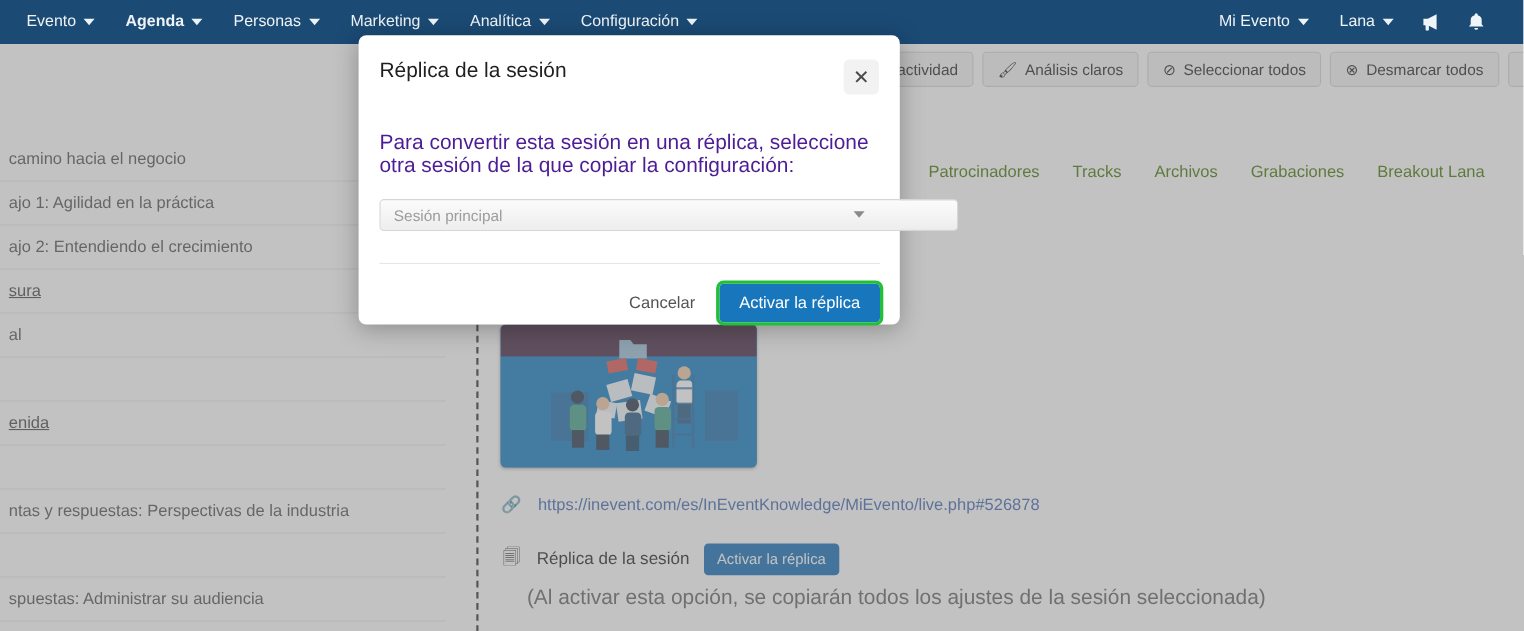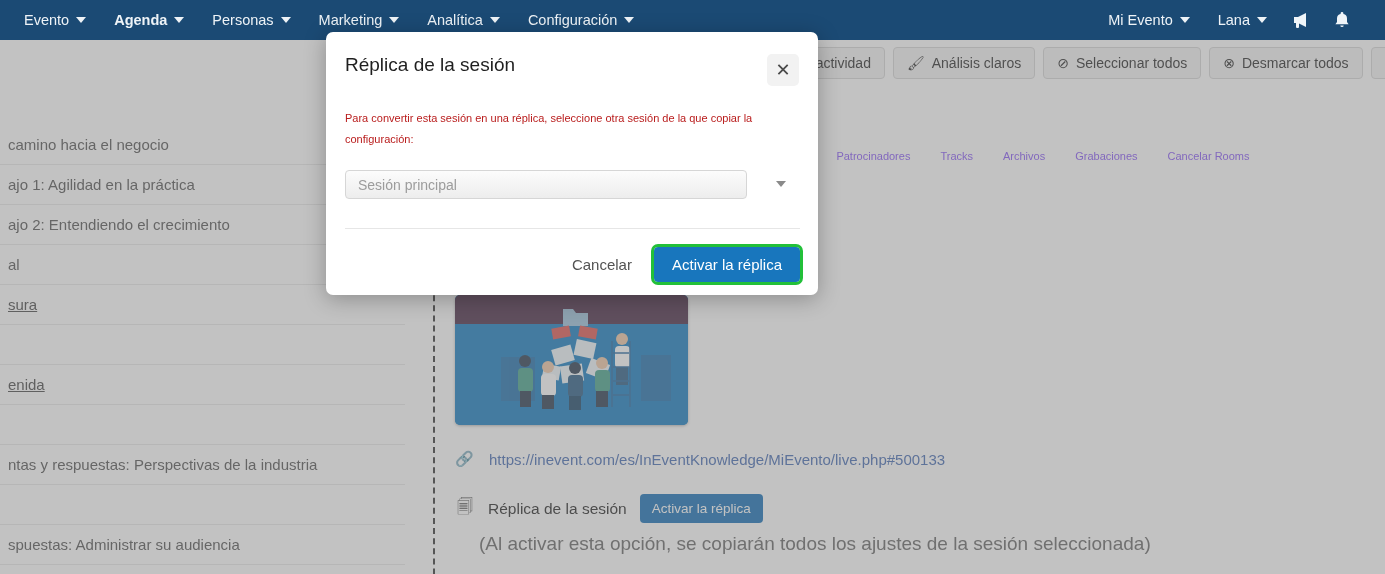--- a/index.html
+++ b/index.html
@@ -53,21 +53,21 @@
   }
   .tbtn .gl { font-size: 14px; }
 
   
   .tabs {
     position: absolute; left: 0; top: 97px; width: 1385px; height: 38px;
     display: flex; align-items: center; gap: 0;
     padding-left: 770px;
   }
   .tab {
-    font-size: 11px; color: #8b5cf6; padding: 0 15px;
+    font-size: 15px; color: #4d7c0f; padding: 0 15px;
     white-space: nowrap; cursor: pointer;
   }
 
   
   .leftlist {
     position: absolute; left: 0; top: 85px; width: 405px; height: 449px;
     background: #ffffff;
   }
   .lrow {
     height: 40px; display: flex; align-items: center;
@@ -142,26 +142,26 @@
     display: flex; align-items: flex-start; justify-content: space-between;
     padding-top: 22px;
   }
   .modal-title { font-size: 19px; color: #1f1f1f; font-weight: normal; }
   .closebtn {
     width: 32px; height: 32px; border-radius: 5px; background: #f2f2f2;
     border: none; color: #4a4a4a; font-size: 18px; line-height: 1;
     display: flex; align-items: center; justify-content: center; cursor: pointer;
   }
   .modal-desc {
-    margin-top: 22px; font-size: 11px; color: #b91c1c; line-height: 21px;
+    margin-top: 33px; font-size: 19px; color: #4c1d95; line-height: 21px;
     max-width: 468px;
   }
   .selectwrap { margin-top: 20px; position: relative; }
   .selectbox {
-    width: 402px; height: 29px; border: 1px solid #d6d6d6; border-radius: 4px;
+    width: 526px; height: 29px; border: 1px solid #d6d6d6; border-radius: 4px;
     background: linear-gradient(#fcfcfc,#ededed);
     font-size: 14px; color: #9c9c9c;
     display: flex; align-items: center; padding: 0 12px; cursor: pointer;
   }
   .selcaret {
     position: absolute; right: 13px; top: 11px;
     width: 0; height: 0;
     border-left: 5px solid transparent; border-right: 5px solid transparent;
     border-top: 6px solid #8a8a8a;
   }
@@ -210,38 +210,38 @@
 
       </div>
     </div>
 
     <div class="tabs">
       <div class="tab">ores</div>
       <div class="tab">Patrocinadores</div>
       <div class="tab">Tracks</div>
       <div class="tab">Archivos</div>
       <div class="tab">Grabaciones</div>
-      <div class="tab">Cancelar Rooms</div>
+      <div class="tab">Breakout Lana</div>
     </div>
 
     <div class="leftlist">
       <div class="lrow">
           <span> camino hacia el negocio</span>
         </div>
       <div class="lrow">
           <span>ajo 1: Agilidad en la práctica</span>
         </div>
       <div class="lrow">
           <span>ajo 2: Entendiendo el crecimiento</span>
-        </div>
-      <div class="lrow">
-          <span>al</span>
         </div>
       <div class="lrow link">
           <span>sura</span>
+        </div>
+      <div class="lrow">
+          <span>al</span>
         </div>
       <div class="lrow spacer">
           <span></span>
         </div>
       <div class="lrow link">
           <span>enida</span>
         </div>
       <div class="lrow spacer">
           <span></span>
         </div>
@@ -310,21 +310,21 @@
             <line x1="157" y1="58" x2="175" y2="58"></line>
             <line x1="157" y1="72" x2="175" y2="72"></line>
             <line x1="157" y1="86" x2="175" y2="86"></line>
             <line x1="157" y1="100" x2="175" y2="100"></line>
           </g>
         </svg>
       </div>
 
       <div class="linkrow">
         <span class="ic">🔗</span>
-        <a href="#">https://inevent.com/es/InEventKnowledge/MiEvento/live.php#500133</a>
+        <a href="#">https://inevent.com/es/InEventKnowledge/MiEvento/live.php#526878</a>
       </div>
 
       <div class="repRow">
         <span class="ic">🗐</span>
         <span class="repLabel">Réplica de la sesión</span>
         <button class="repBtn">Activar la réplica</button>
       </div>
       <div class="repNote">(Al activar esta opción, se copiarán todos los ajustes de la sesión seleccionada)</div>
     </div>
   </div>

